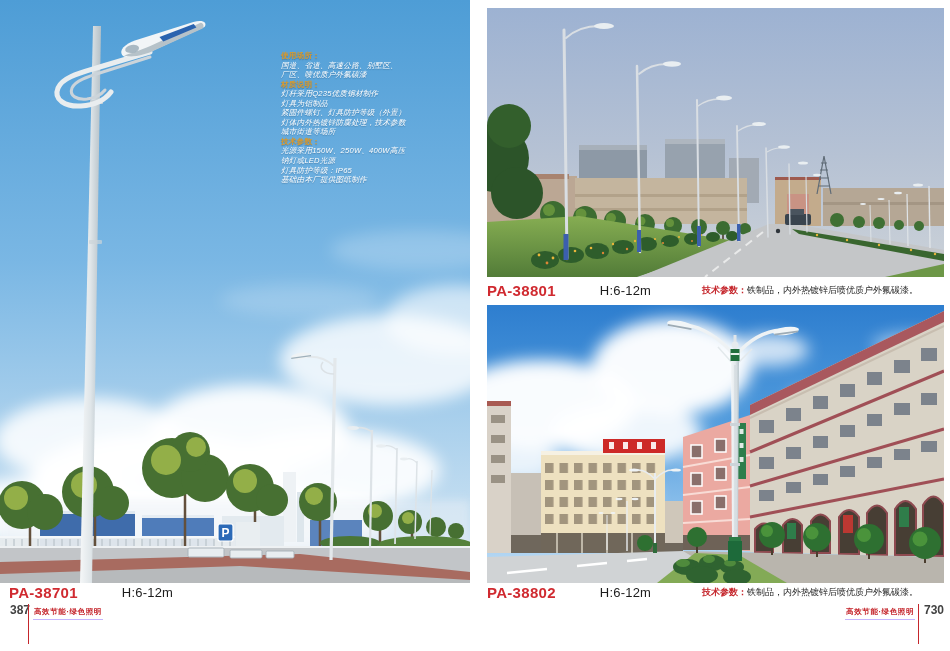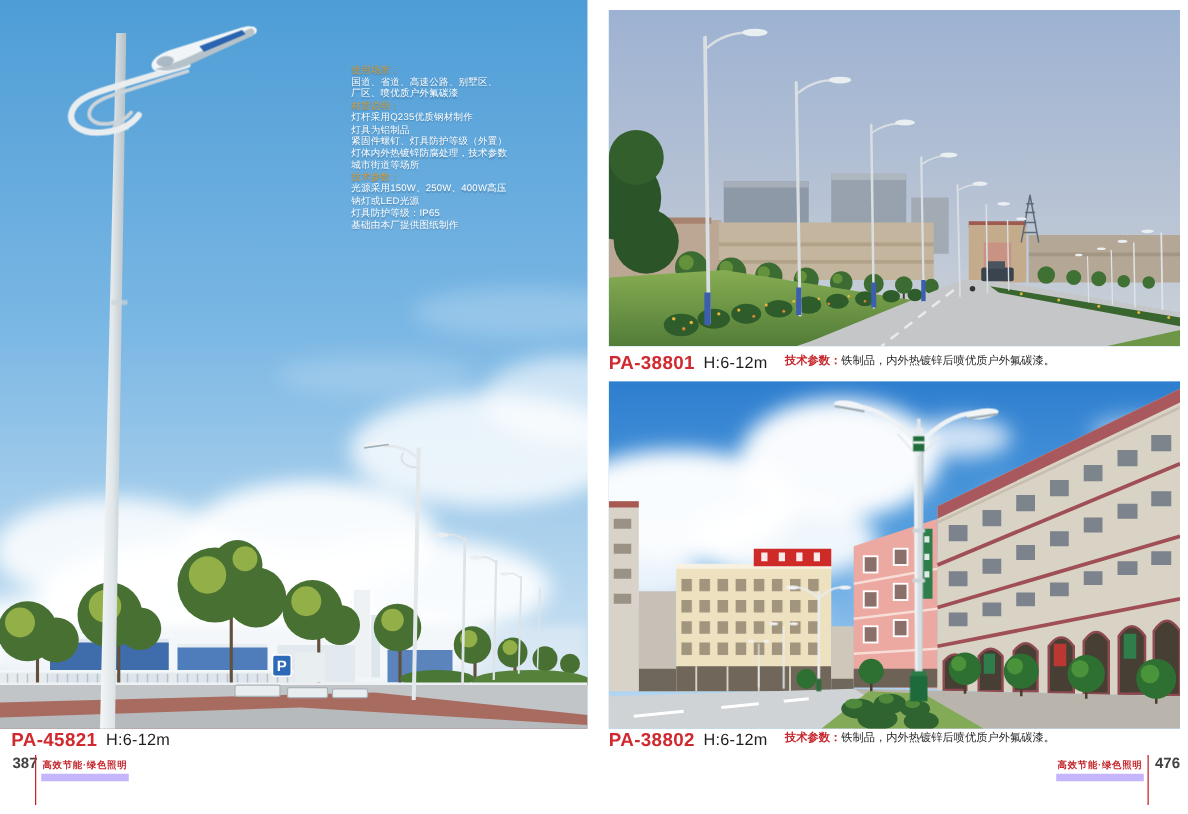--- a/index.html
+++ b/index.html
@@ -6,38 +6,38 @@
   body{width:950px;height:651px;background:#ffffff;position:relative;overflow:hidden;
        font-family:"Liberation Sans", sans-serif;}
   .photo{position:absolute;overflow:hidden;background:#9cc4e4;}
   .photo svg{display:block;}
   .photo-left{left:0;top:0;width:470px;height:583px;}
   .photo-rt{left:487px;top:8px;width:457px;height:269px;}
   .photo-rb{left:487px;top:305px;width:457px;height:278px;}
 
   .ovl{position:absolute;left:281px;top:51px;width:160px;font-size:7.6px;line-height:9.55px;
        letter-spacing:.2px;text-shadow:0 1px 1px rgba(25,60,95,.35);}
-  .ov-h{color:#d89a2e;font-weight:normal;}
-  .ov-l{color:#ffffff;}
-
-  .caption{position:absolute;display:flex;align-items:flex-start;white-space:nowrap;}
+  .ov-h{color:#d89a2e;font-weight:bold;}
+  .ov-l{color:#ffffff;font-style:italic;}
+
+  .caption{position:absolute;display:flex;align-items:center;white-space:nowrap;gap:37px;}
   .cap-left{left:9px;top:584px;}
   .cap-rt1{left:487px;top:282px;}
   .cap-rt2{left:487px;top:584px;}
   .model{font-size:15px;font-weight:bold;color:#d02a30;letter-spacing:.3px;}
   .hval{font-size:13px;color:#1d1d1d;margin-left:7px;letter-spacing:.2px;}
   .spec{margin-left:14px;font-size:9px;}
   .spec-label{color:#c5262c;font-weight:bold;}
   .spec-text{color:#272727;margin-top:28px;}
 
   .pagenum{position:absolute;font-size:12px;font-weight:bold;color:#424242;}
   .num-left{left:10px;top:603px;}
   .num-right{right:6px;top:603px;}
   .slogan{position:absolute;font-size:7.5px;font-weight:bold;color:#c5262c;letter-spacing:.6px;
-          border-bottom:6px solid #c4b5fd;padding:0 1px 2px;}
+          border-bottom:1px solid #c4b5fd;padding:0 1px 2px;}
   .slogan-left{left:33px;top:607px;}
   .slogan-right{right:35px;top:607px;}
   .vline{position:absolute;width:1px;background:#c5262c;}
   .vline-left{left:28px;top:604px;height:40px;}
   .vline-right{right:31px;top:604px;height:40px;}
 </style>
 </head>
 <body>
 
 <div class="photo photo-left">
@@ -188,21 +188,21 @@
     <div class="ov-l">城市街道等场所</div>
     <div class="ov-h">技术参数：</div>
     <div class="ov-l">光源采用150W、250W、400W高压</div>
     <div class="ov-l">钠灯或LED光源</div>
     <div class="ov-l">灯具防护等级：IP65</div>
     <div class="ov-l">基础由本厂提供图纸制作</div>
   </div>
 </div>
 
 <div class="caption cap-left">
-  <span class="model">PA-45821</span>
+  <span class="model">PA-38701</span>
   <span class="hval">H:6-12m</span>
 </div>
 
 <span class="pagenum num-left">387</span>
 <span class="vline vline-left"></span>
 <span class="slogan slogan-left">高效节能·绿色照明</span>
 
 <div class="photo photo-rt">
   <svg width="457" height="269" viewBox="0 0 457 269">
     <defs>
@@ -557,13 +557,13 @@
 <div class="caption cap-rt2">
   <span class="model">PA-38802</span>
   <span class="hval">H:6-12m</span>
   <span class="spec">
     <span class="spec-label">技术参数：</span><span class="spec-text">铁制品，内外热镀锌后喷优质户外氟碳漆。</span>
   </span>
 </div>
 
 <span class="slogan slogan-right">高效节能·绿色照明</span>
 <span class="vline vline-right"></span>
-<span class="pagenum num-right">476</span>
+<span class="pagenum num-right">730</span>
 
 </body></html>

